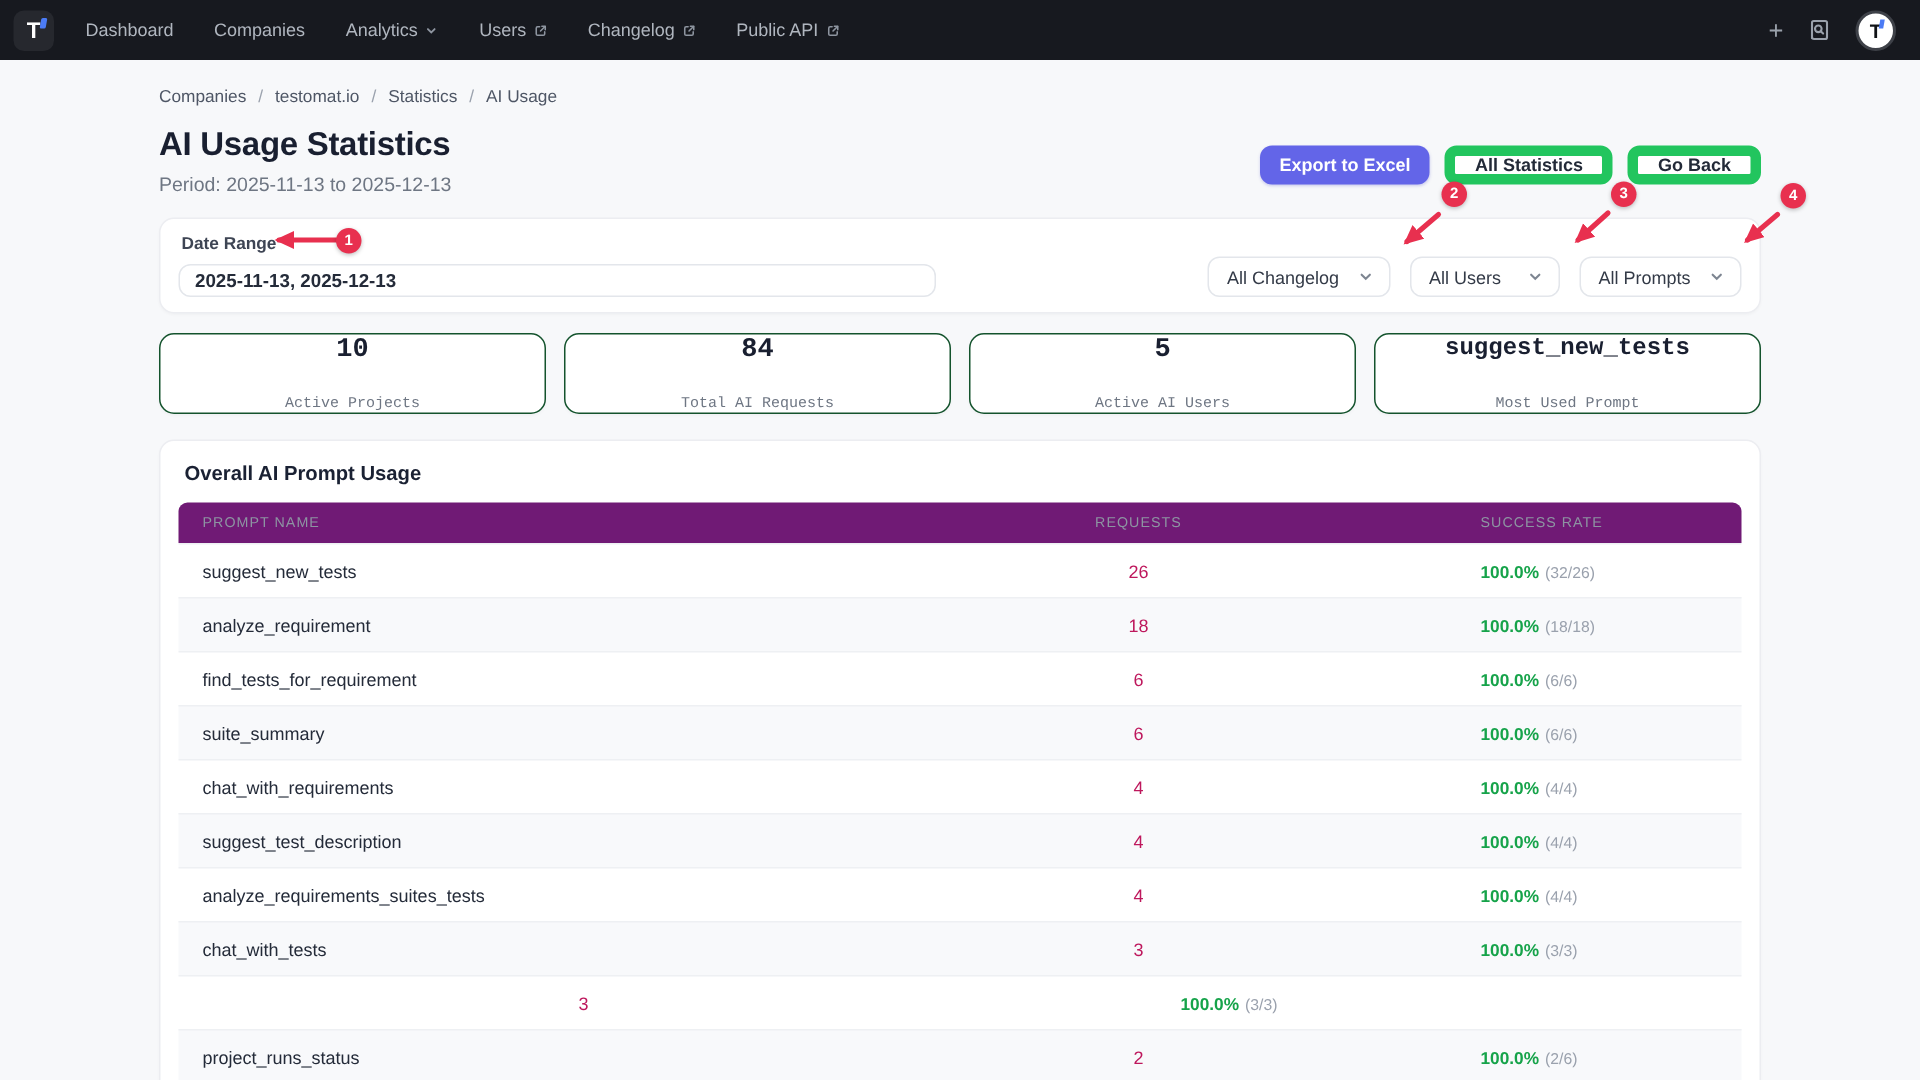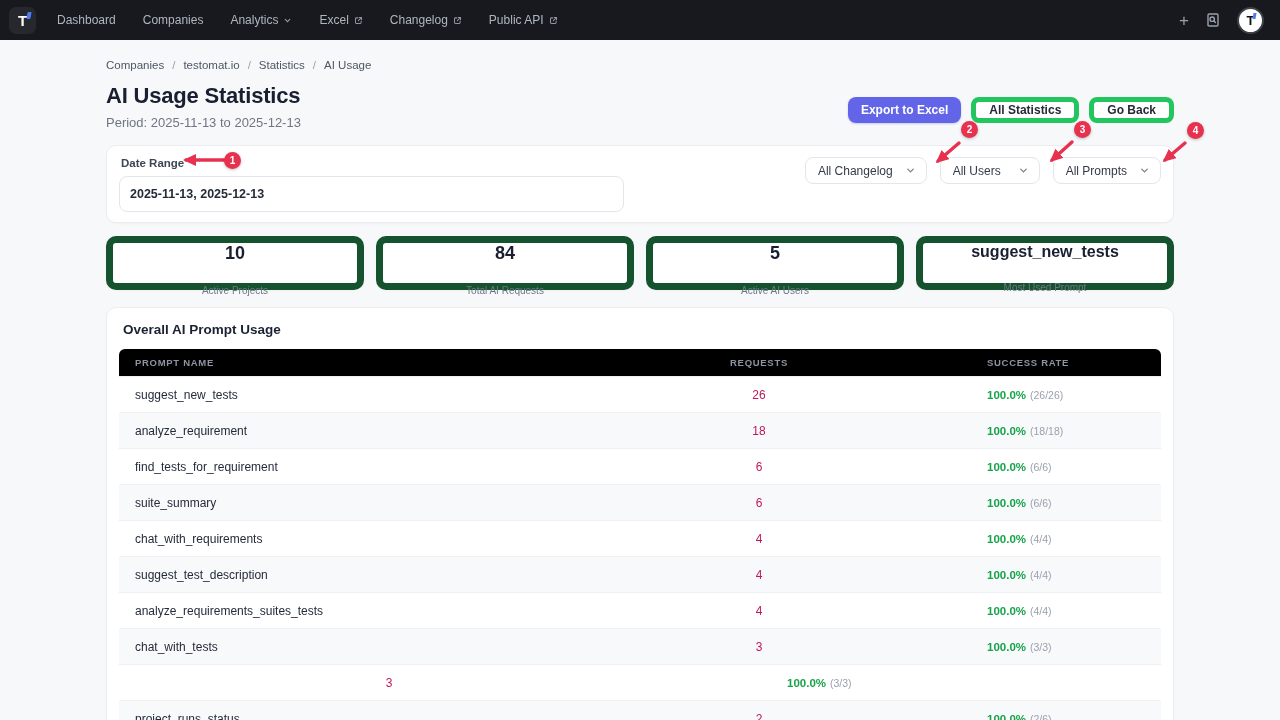--- a/index.html
+++ b/index.html
@@ -32,40 +32,40 @@
   .breadcrumb { margin-top:19px; display:flex; gap:8px; font-size:11.5px; color:#4e5665; align-items:center; }
   .crumb { cursor:pointer; }
   .crumb-sep { color:#9aa1ad; }
 
   .page-head { display:flex; justify-content:space-between; margin-top:12px; }
   .page-title { font-size:22px; font-weight:700; color:#191f30; letter-spacing:-0.2px; }
   .period { font-size:13px; color:#6e7683; margin-top:6px; }
   .head-buttons { display:flex; gap:10px; margin-top:7px; align-items:center; }
   .btn { height:26px; padding:0 13px; border-radius:8px; font-size:12px; font-weight:700; display:flex; align-items:center; cursor:pointer; white-space:nowrap; border:none; font-family:inherit; }
   .btn-primary { background:#6365e8; color:#ffffff; box-shadow:0 1px 2px rgba(70,70,200,.25); }
-  .btn-secondary { background:#ffffff; color:#232a38; border:5px solid #22c55e; }
-
-  
-  .filter-card { margin-top:15px; background:#ffffff; border:1px solid #ecedf1; border-radius:10px; padding:11px 12px 10px; display:flex; justify-content:space-between; box-shadow:0 1px 2px rgba(20,24,40,.03); }
+  .btn-secondary { background:#ffffff; color:#232a38; border:7px solid #22c55e; }
+
+  
+  .filter-card { margin-top:15px; background:#ffffff; border:1px solid #ecedf1; border-radius:10px; padding:11px 12px 10px; display:flex; justify-content:space-between; align-items:flex-end; box-shadow:0 1px 2px rgba(20,24,40,.03); }
   .filter-label { font-size:11.5px; color:#3e4554; font-weight:700; display:block; margin-bottom:7px; margin-left:2px; }
-  .date-input { width:505px; height:36px; border:1px solid #e3e6eb; border-radius:8px; font-size:12.5px; font-weight:700; color:#242b39; padding:0 10px; display:flex; align-items:center; background:#ffffff; cursor:text; }
+  .date-input { width:505px; height:22px; border:1px solid #e3e6eb; border-radius:8px; font-size:12.5px; font-weight:700; color:#242b39; padding:0 10px; display:flex; align-items:center; background:#ffffff; cursor:text; }
   .filter-selects { display:flex; gap:13px; }
   .select { height:27px; min-width:100px; border:1px solid #e3e6eb; border-radius:8px; background:#ffffff; display:flex; align-items:center; justify-content:space-between; padding:0 10px 0 12px; font-size:12px; color:#333a47; gap:12px; cursor:pointer; }
 
   
   .stats { display:flex; gap:12px; margin-top:13px; }
-  .stat-card { flex:1; background:#ffffff; border:7px solid #14532d; border-radius:10px; height:54px; display:flex; flex-direction:column; align-items:center; justify-content:space-between; gap:3px; box-shadow:0 1px 2px rgba(20,24,40,.03); }
+  .stat-card { flex:1; background:#ffffff; border:1px solid #14532d; border-radius:10px; height:54px; display:flex; flex-direction:column; align-items:center; justify-content:space-between; gap:3px; box-shadow:0 1px 2px rgba(20,24,40,.03);font-family:Liberation Mono, monospace; }
   .stat-value { font-size:18px; font-weight:700; color:#191f30; }
   .stat-value.small { font-size:16px; }
   .stat-label { font-size:10px; color:#6e7683;margin-top:18px; }
 
   
   .table-card { margin-top:17px; background:#ffffff; border:1px solid #ecedf1; border-radius:10px; padding:14px 12px 0; height:480px; box-shadow:0 1px 2px rgba(20,24,40,.03); }
   .table-title { font-size:13.5px; font-weight:700; color:#1a2133; margin-left:4px; }
-  .thead { margin-top:12px; background:#000000; border-radius:6px 6px 0 0; height:27px; display:grid; grid-template-columns:540px 200px 1fr; align-items:center; font-size:9.5px; font-weight:700; letter-spacing:0.7px; color:#8d94a2; }
+  .thead { margin-top:12px; background:#701a75; border-radius:6px 6px 0 0; height:27px; display:grid; grid-template-columns:540px 200px 1fr; align-items:center; font-size:9.5px; font-weight:400; letter-spacing:0.7px; color:#8d94a2; }
   .th-name { padding-left:16px; }
   .th-req { text-align:center; }
   .th-rate { padding-left:128px; }
   .trow { height:36px; display:grid; grid-template-columns:540px 200px 1fr; align-items:center; border-top:1px solid #eef0f3; font-size:12px; }
   .trow.alt { background:#f8f9fb; }
   .cell-name { padding-left:16px; color:#242b39; }
   .cell-req { text-align:center; color:#be185d; }
   .cell-rate { padding-left:128px; }
   .rate { color:#16a34a; font-weight:700; font-size:11.5px; }
   .detail { color:#9aa1ad; font-size:10.5px; margin-left:4px; }
@@ -91,21 +91,21 @@
     </div>
     <div class="nav-item">
       <span>Analytics</span>
       <span style="display:flex;">
         <svg width="9" height="9" viewBox="0 0 12 12" fill="none" stroke="#8e95a0" stroke-width="1.6" stroke-linecap="round">
             <path d="M3 4.5 6 7.5 9 4.5"></path>
           </svg>
       </span>
     </div>
     <div class="nav-item">
-      <span>Excel</span>
+      <span>Users</span>
       <span style="display:flex;">
         <svg width="9" height="9" viewBox="0 0 12 12" fill="none" stroke="#8e95a0" stroke-width="1.4" stroke-linecap="round" stroke-linejoin="round">
             <path d="M5 2.5H3.2C2.5 2.5 2 3 2 3.7v5.1C2 9.5 2.5 10 3.2 10h5.1C9 10 9.5 9.5 9.5 8.8V7"></path>
             <path d="M7 2h3v3"></path>
             <path d="M9.8 2.2 5.8 6.2"></path>
           </svg>
       </span>
     </div>
     <div class="nav-item">
       <span>Changelog</span>
@@ -224,21 +224,21 @@
     <div class="table-title">Overall AI Prompt Usage</div>
     <div class="thead">
       <div class="th-name">PROMPT NAME</div>
       <div class="th-req">REQUESTS</div>
       <div class="th-rate">SUCCESS RATE</div>
     </div>
 
     <div class="trow">
       <div class="cell-name">suggest_new_tests</div>
       <div class="cell-req">26</div>
-      <div class="cell-rate"><span class="rate">100.0%</span><span class="detail">(26/26)</span></div>
+      <div class="cell-rate"><span class="rate">100.0%</span><span class="detail">(32/26)</span></div>
     </div>
     <div class="trow alt">
       <div class="cell-name">analyze_requirement</div>
       <div class="cell-req">18</div>
       <div class="cell-rate"><span class="rate">100.0%</span><span class="detail">(18/18)</span></div>
     </div>
     <div class="trow">
       <div class="cell-name">find_tests_for_requirement</div>
       <div class="cell-req">6</div>
       <div class="cell-rate"><span class="rate">100.0%</span><span class="detail">(6/6)</span></div>

